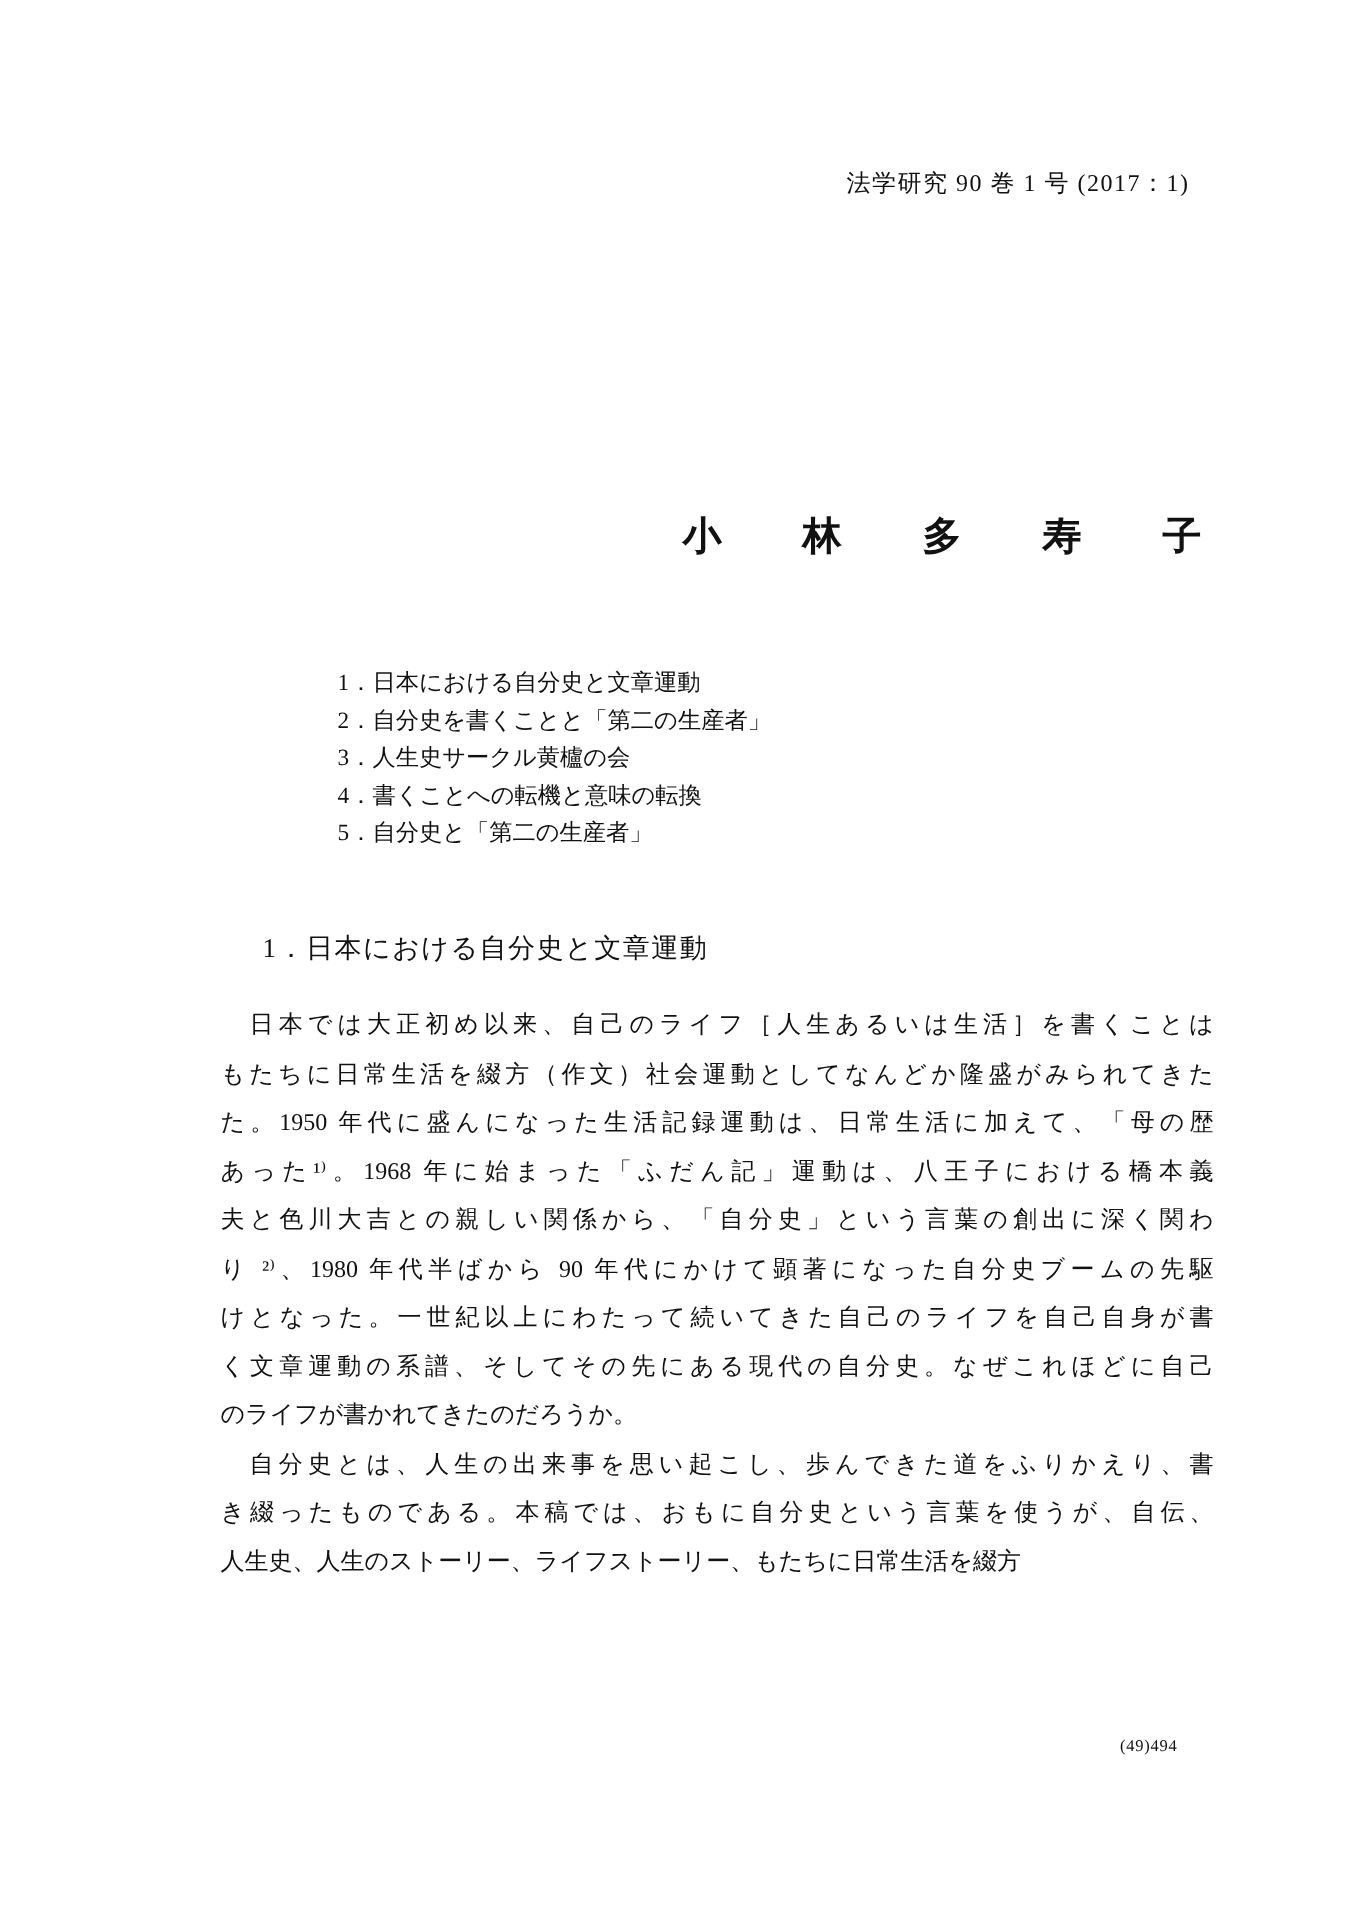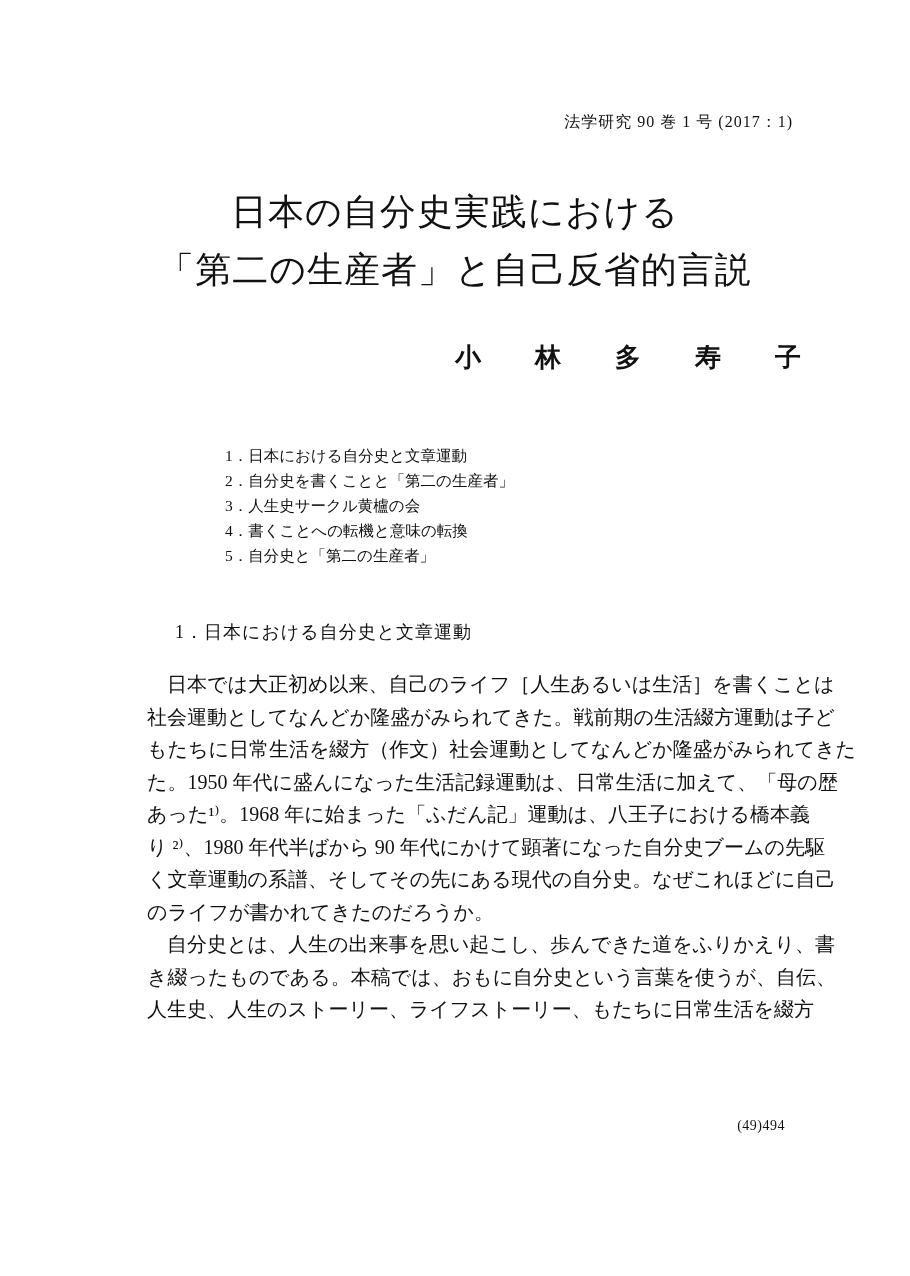--- a/index.html
+++ b/index.html
@@ -63,76 +63,73 @@
     font-size: 18px;
     font-weight: normal;
     letter-spacing: 1px;
     white-space: nowrap;
   }
   .body-text {
     position: absolute;
     top: 668px;
     left: 147px;
     width: 662px;
-    font-size: 20px;
+    font-size: 16px;
   }
   .body-line {
     line-height: 32.5px;
     height: 32.5px;
     text-align: justify;
     text-align-last: justify;
     white-space: nowrap;
   }
   .body-line.para-last {
     text-align-last: left;
   }
   .page-number {
     position: absolute;
-    top: 1118px;
+    top: 1158px;
     right: 125px;
-    font-size: 14px;
+    font-size: 11px;
     letter-spacing: 0.5px;
   }
 </style>
 </head>
 <body>
 
 <div class="page">
 
   <div class="journal-header">法学研究 90 巻 1 号 (2017：1)</div>
 
-  <h1 class="paper-title">
-    <span>日本の自分史実践における</span><br>
-    <span>「第二の生産者」と自己反省的言説</span>
-  </h1>
 
   <div class="author-name">小　林　多　寿　子</div>
 
   <div class="toc">
 
       <div class="toc-item">1．日本における自分史と文章運動</div>
 
       <div class="toc-item">2．自分史を書くことと「第二の生産者」</div>
 
       <div class="toc-item">3．人生史サークル黄櫨の会</div>
 
       <div class="toc-item">4．書くことへの転機と意味の転換</div>
 
       <div class="toc-item">5．自分史と「第二の生産者」</div>
     </div>
 
   <h2 class="section-heading">1．日本における自分史と文章運動</h2>
 
   <div class="body-text">
       <div class="body-line">　日本では大正初め以来、自己のライフ［人生あるいは生活］を書くことは</div>
-      <div class="body-line">社会運動としてなんどか隆盛がみられてきた。戦前期の生活綴方運動は子ど</div>
       <div class="body-line">もたちに日常生活を綴方（作文）社会運動としてなんどか隆盛がみられてきた</div>
       <div class="body-line">た。1950 年代に盛んになった生活記録運動は、日常生活に加えて、「母の歴</div>
       <div class="body-line">あった¹⁾。1968 年に始まった「ふだん記」運動は、八王子における橋本義</div>
+      <div class="body-line">夫と色川大吉との親しい関係から、「自分史」という言葉の創出に深く関わ</div>
       <div class="body-line">り ²⁾、1980 年代半ばから 90 年代にかけて顕著になった自分史ブームの先駆</div>
+      <div class="body-line">けとなった。一世紀以上にわたって続いてきた自己のライフを自己自身が書</div>
       <div class="body-line">く文章運動の系譜、そしてその先にある現代の自分史。なぜこれほどに自己</div>
       <div class="body-line para-last">のライフが書かれてきたのだろうか。</div>
       <div class="body-line">　自分史とは、人生の出来事を思い起こし、歩んできた道をふりかえり、書</div>
       <div class="body-line">き綴ったものである。本稿では、おもに自分史という言葉を使うが、自伝、</div>
       <div class="body-line para-last">人生史、人生のストーリー、ライフストーリー、もたちに日常生活を綴方</div>
     </div>
 
   <div class="page-number">(49)494</div>
 
 </div>

